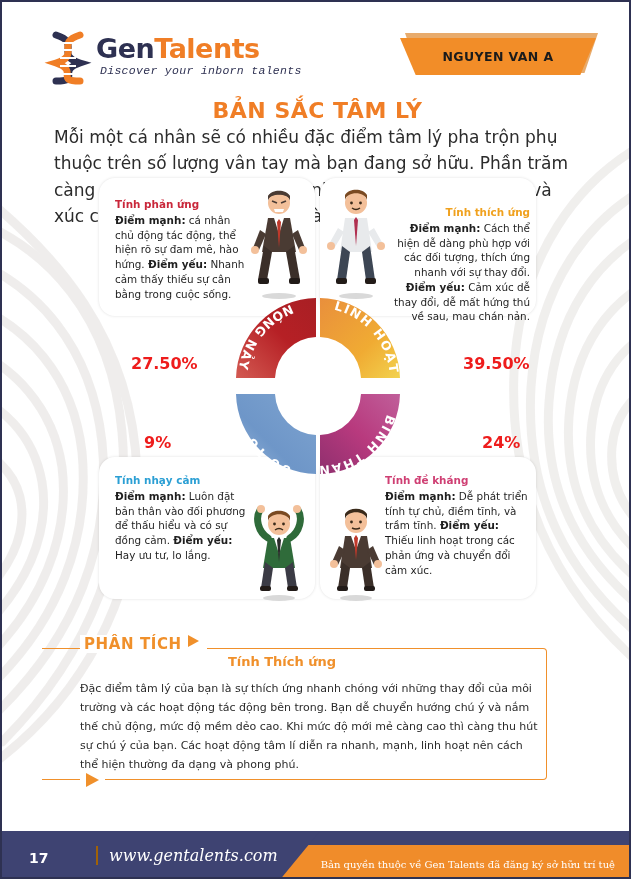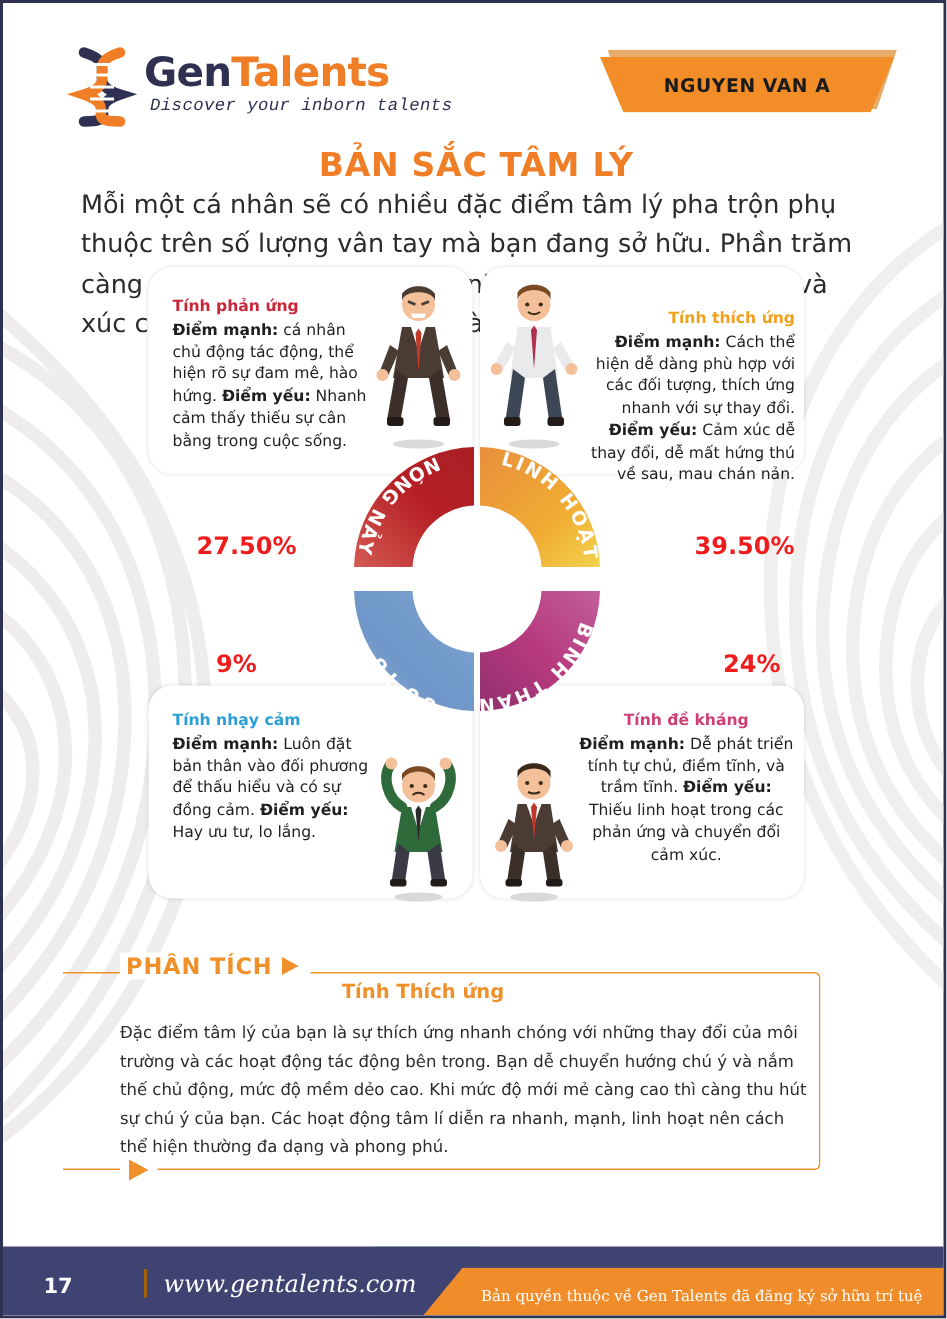--- a/index.html
+++ b/index.html
@@ -94,21 +94,21 @@
   }
   .card-title { font-weight: bold; display: block; margin-bottom: 1px; }
   .lbl { font-weight: bold; }
 
   .t-tl { left: 113px; top: 195px; width: 132px; text-align: left; }
   .t-tl .card-title { color: #c9273a; }
   .t-tr { left: 392px; top: 203px; width: 136px; text-align: right; }
   .t-tr .card-title { color: #f0a11e; }
   .t-bl { left: 113px; top: 471px; width: 136px; text-align: left; }
   .t-bl .card-title { color: #2b9fd4; }
-  .t-br { left: 383px; top: 471px; width: 145px; text-align: center; }
+  .t-br { left: 383px; top: 471px; width: 145px; text-align: left; }
   .t-br .card-title { color: #cf3f73; }
 
   
   .figure { position: absolute; }
 
   
   .donut { position: absolute; left: 226px; top: 288px; }
 
   
   .pct {
@@ -125,21 +125,21 @@
     position: absolute; left: 40px; top: 646px;
     width: 505px; height: 132px;
     border: 1.5px solid #f0902b;
     border-left: none;
     border-radius: 0 4px 4px 0;
   }
   .phan-tich {
     position: absolute; left: 78px; top: 633px;
     background: #ffffff; padding: 0 8px 0 4px;
     color: #f0902b; font-size: 15px; font-weight: bold;
-    letter-spacing: 0.6px; display: flex; align-items: center; gap: 6px;
+    letter-spacing: 0.6px; display: flex; align-items: flex-start; gap: 6px;
   }
   .arrow-head {
     display: inline-block; width: 0; height: 0;
     border-left: 11px solid #f0902b;
     border-top: 6px solid transparent;
     border-bottom: 6px solid transparent;
   }
   .arrow-bottom {
     position: absolute; left: 78px; top: 771px;
     display: flex; align-items: center;

